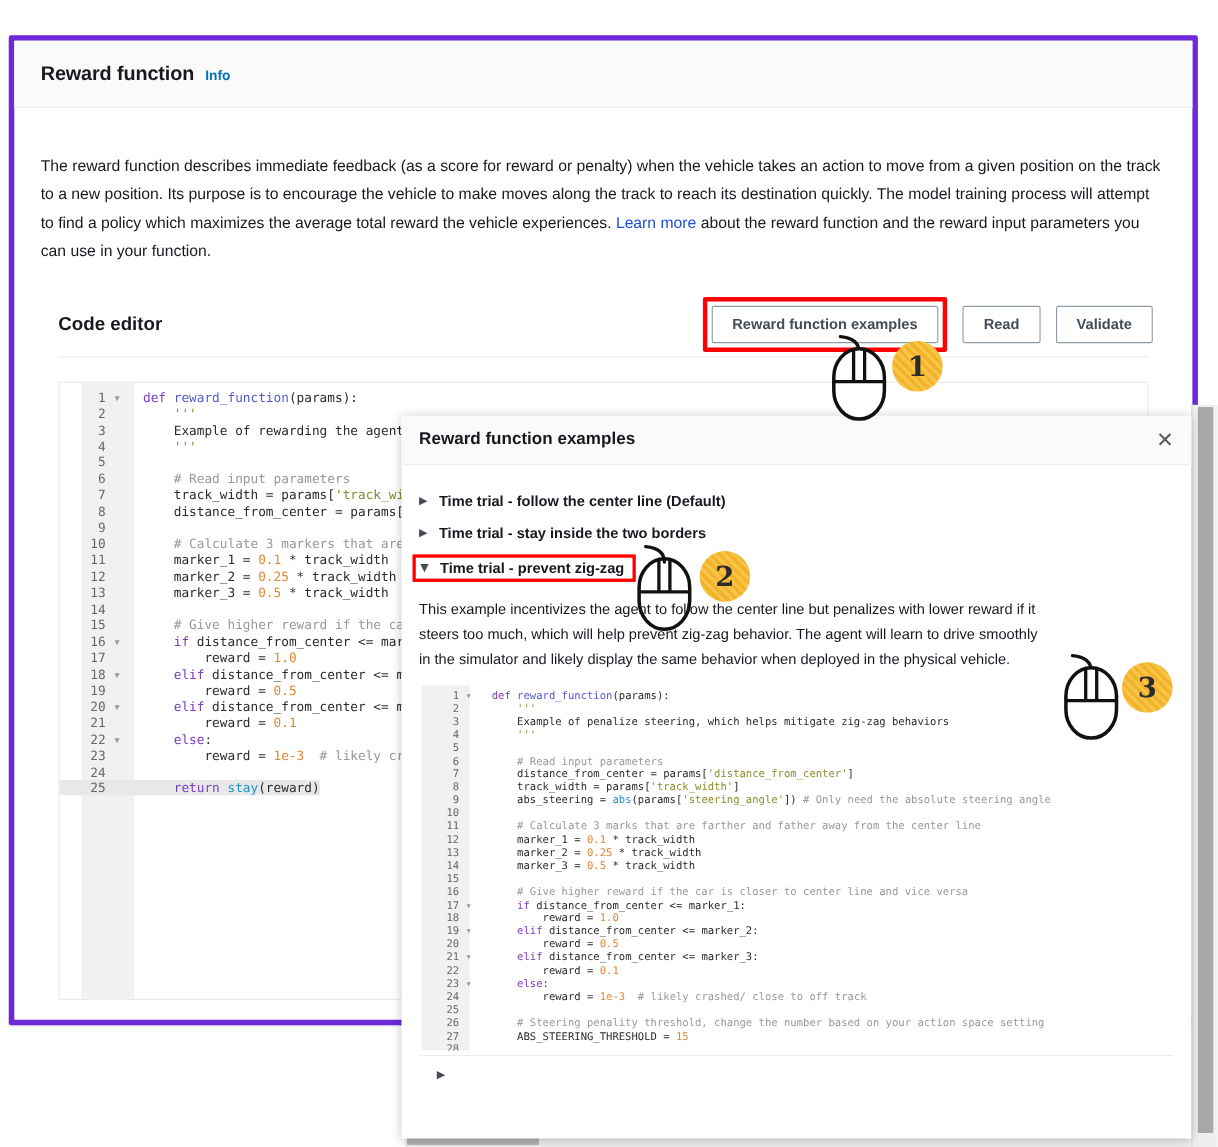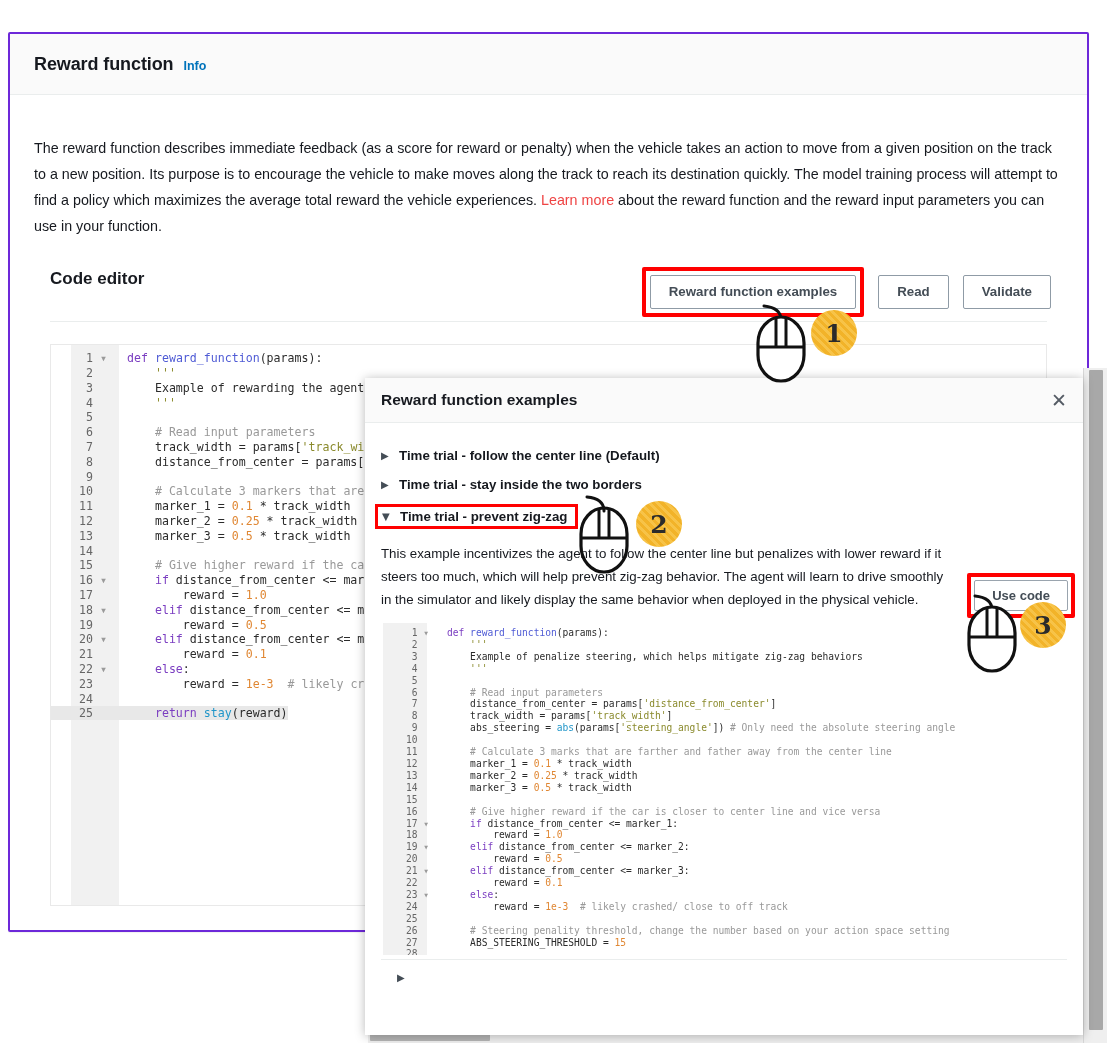--- a/index.html
+++ b/index.html
@@ -14,21 +14,21 @@
   }
 
   
   #page {
     position:absolute; left:0; top:0; width:1107px; height:1043px;
     background:#ffffff;
   }
   .card {
     position:absolute; left:8px; top:32px; width:1081px; height:900px;
     background:#ffffff;
-    border:2px solid #6d28d9;
+    border:5px solid #6d28d9;
     border-radius:2px;
     box-shadow:0 1px 1px rgba(0,0,0,0.06);
   }
   .card-header {
     height:61px;
     background:#fafafa;
     border-bottom:1px solid #eaeded;
     display:flex; align-items:center;
     padding-left:24px;
   }
@@ -38,26 +38,26 @@
   }
   .info-link {
     font-size:12.5px; font-weight:bold; color:#0073bb;
     margin-left:10px; cursor:pointer; position:relative; top:2px;
   }
   .card-body { padding:26px 24px 0 24px; }
   .intro {
     font-size:14.3px; line-height:26px; color:#16191f;
     max-width:1030px;
   }
-  .intro a { color:#ef4444; text-decoration:none; cursor:pointer; }
+  .intro a { color:#1d4ed8; text-decoration:none; cursor:pointer; }
 
   
   .editor-bar {
     margin-top:30px;
-    display:flex; justify-content:space-between;
+    display:flex; align-items:center; justify-content:space-between;
     padding:0 12px 0 16px;
     height:46px;
   }
   .editor-title { font-size:17px; font-weight:bold; color:#16191f; }
   .btn-row { display:flex; align-items:center; gap:14px; }
   .btn {
     border:1px solid #8f9ba6;
     background:#ffffff;
     color:#444d56;
     font-size:13.3px; font-weight:bold;
@@ -336,25 +336,20 @@
         <span>Time trial - stay inside the two borders</span>
       </div>
 
       <div class="acc-item" style="padding:5px 0 3px 0;">
         <span class="acc-hl">
           <span class="caret">▼</span>
           <span style="font-weight:bold;font-size:13.3px;">Time trial - prevent zig-zag</span>
         </span>
       </div>
 
-      <div class="use-code-wrap" style="top:150px;">
-        <span class="hl-box" style="border-width:4px;padding:3px;">
-          <button class="btn-use">Use code</button>
-        </span>
-      </div>
 
       <p class="acc-desc">This example incentivizes the agent to follow the center line but penalizes with lower reward if it steers too much, which will help prevent zig-zag behavior. The agent will learn to drive smoothly in the simulator and likely display the same behavior when deployed in the physical vehicle.</p>
 
       <div class="modal-code-wrap">
         <div class="modal-gutter"></div>
         <pre class="mcode" id="modal-code"><span class="row"><span class="mln">1 <span class="fold">▾</span></span><span class="ctext"><span class="k">def</span> <span class="fn">reward_function</span>(params):</span></span>
 <span class="row"><span class="mln">2  </span><span class="ctext"><span class="s">    '''</span></span></span>
 <span class="row"><span class="mln">3  </span><span class="ctext">    Example of penalize steering, which helps mitigate zig-zag behaviors</span></span>
 <span class="row"><span class="mln">4  </span><span class="ctext"><span class="s">    '''</span></span></span>
 <span class="row"><span class="mln">5  </span><span class="ctext"></span></span>

